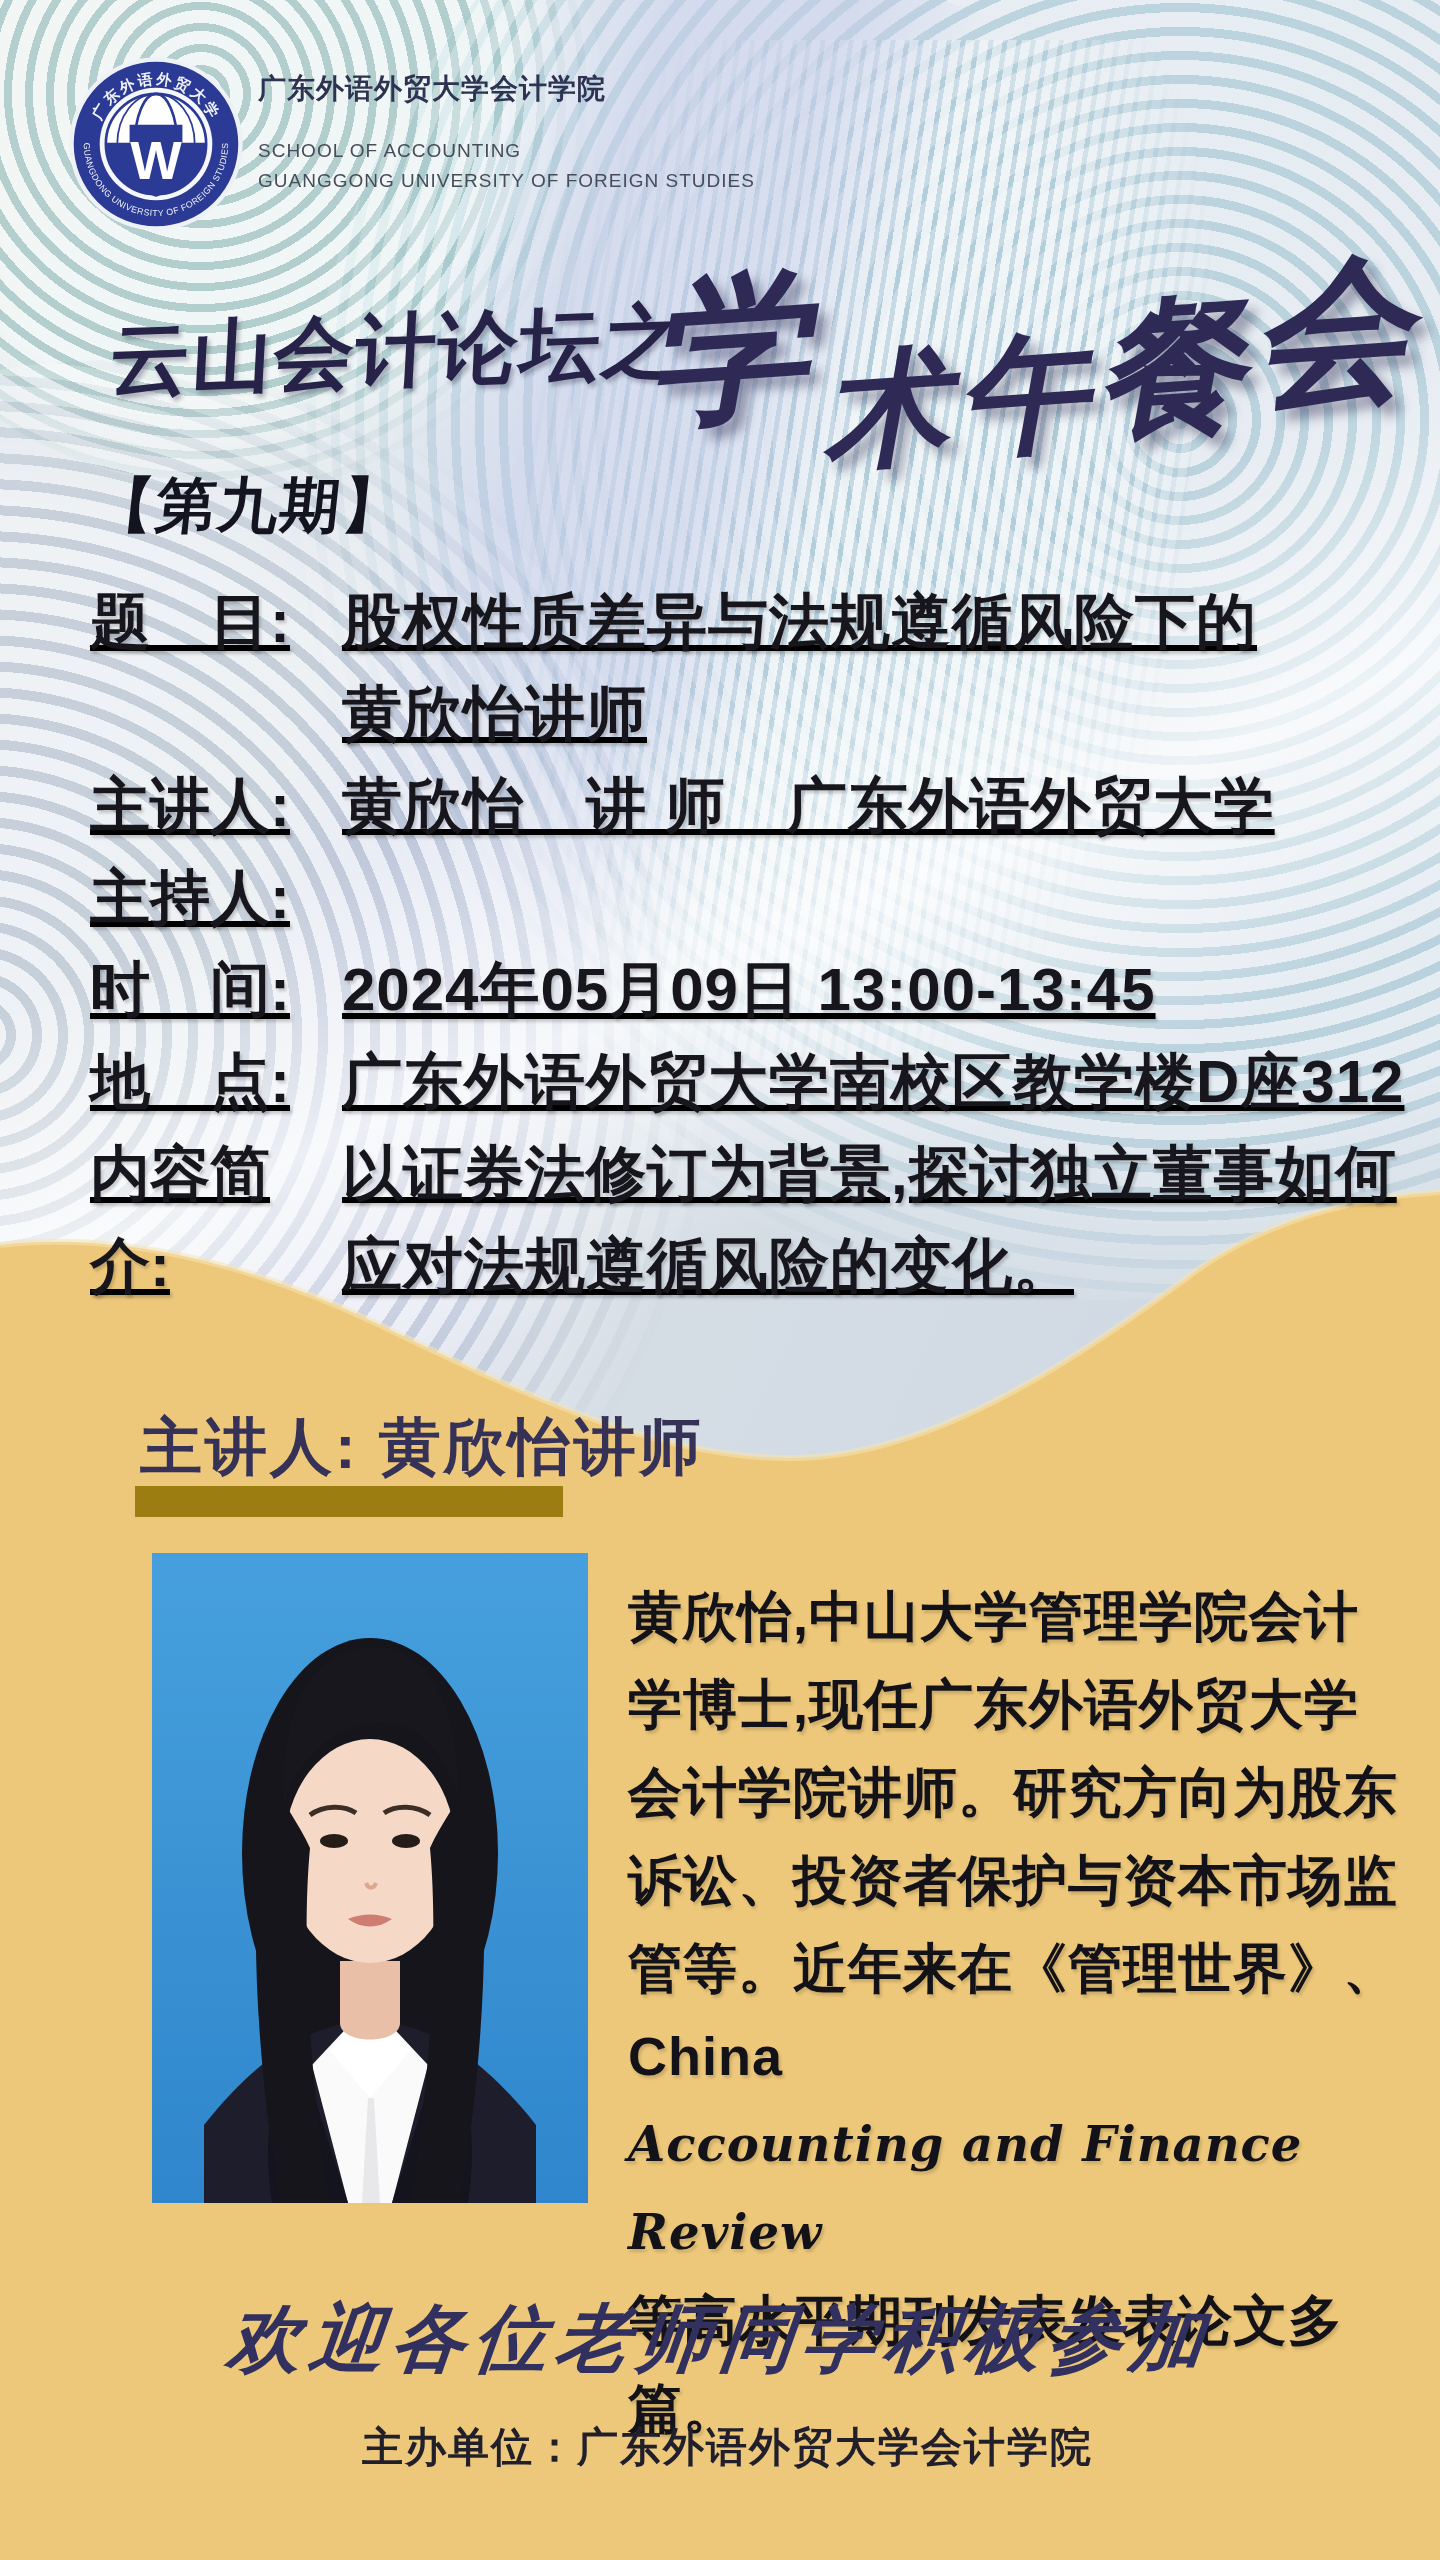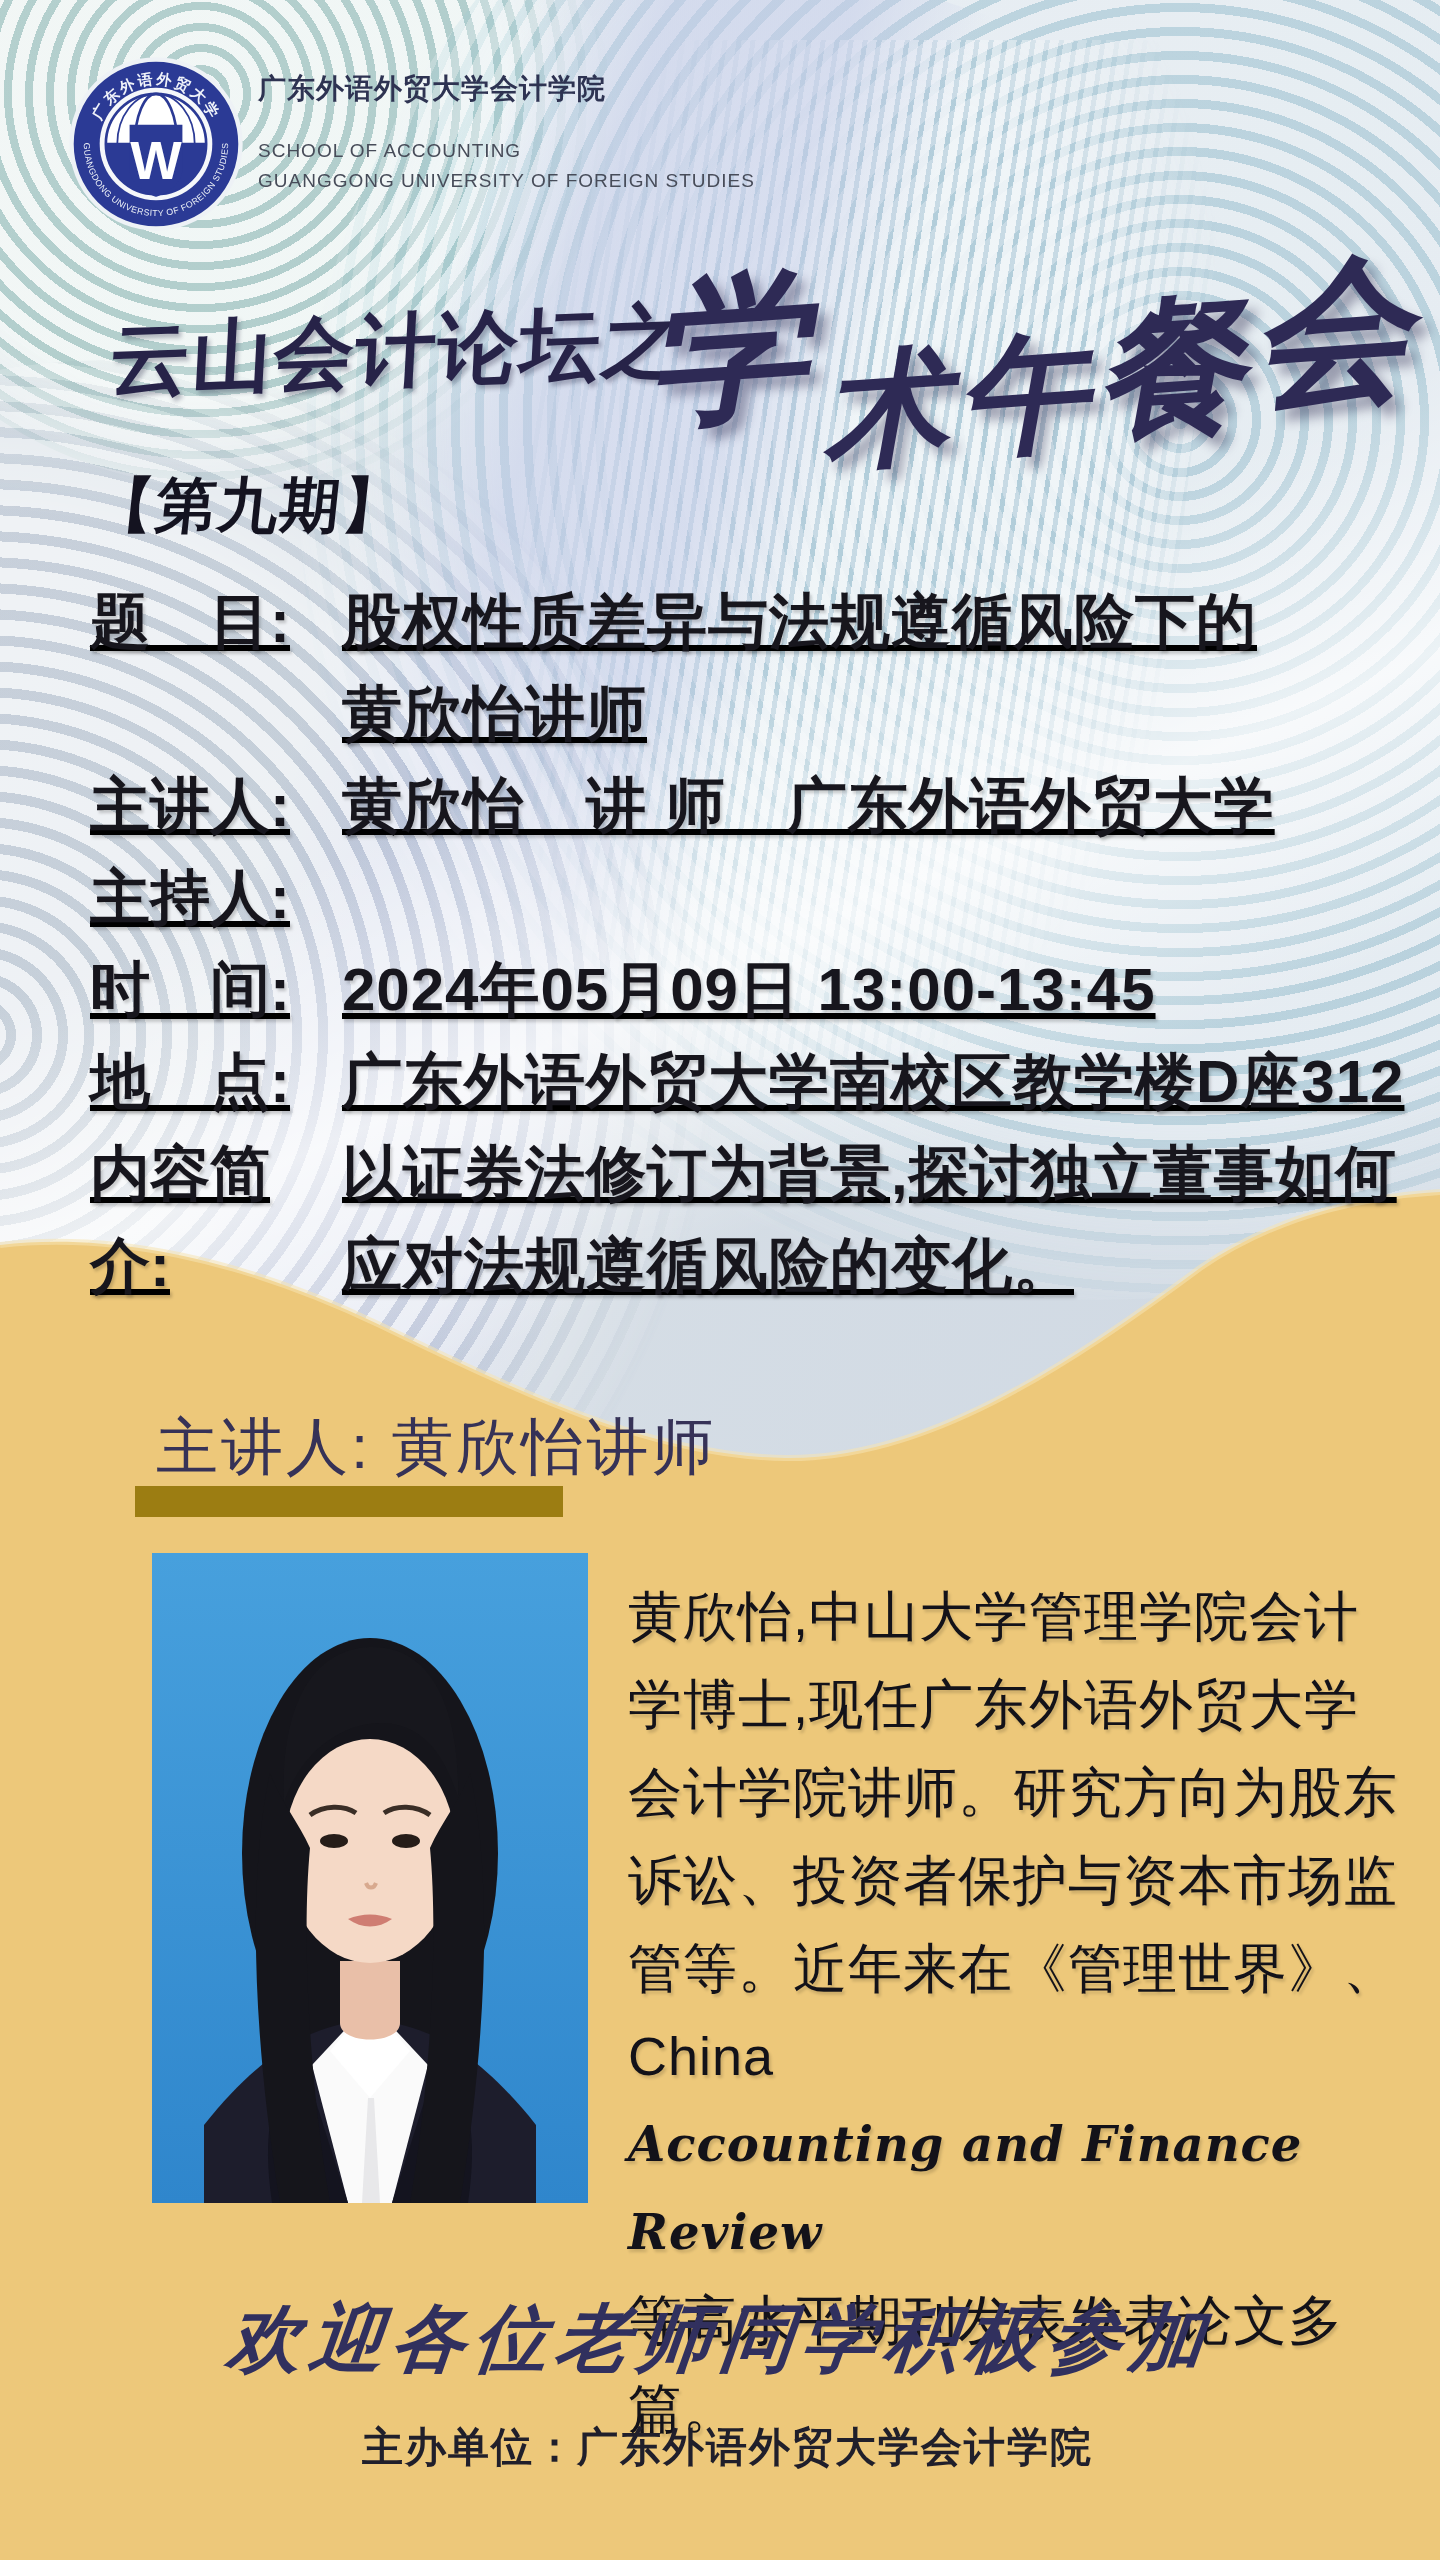--- a/index.html
+++ b/index.html
@@ -48,26 +48,26 @@
   .issue{position:absolute;left:94px;top:466px;font-family:"Liberation Serif",serif;font-weight:900;
     font-size:60px;color:#141320;transform:skewX(-6deg);letter-spacing:2px;}
   
   .details{position:absolute;left:90px;top:576px;width:1336px;text-decoration:underline;}
   .detail-row{display:flex;align-items:flex-start;}
   .detail-label{flex:0 0 252px;font-size:60px;font-weight:900;color:#17161d;line-height:92px;
     text-shadow:2px 3px 3px rgba(0,0,0,.18);}
   .detail-value{font-size:60px;font-weight:900;color:#17161d;line-height:92px;white-space:pre-line;
     letter-spacing:1px;text-shadow:2px 3px 3px rgba(0,0,0,.18);}
   
-  .speaker-heading{position:absolute;left:156px;top:1405px;font-size:62px;font-weight:400;
+  .speaker-heading{position:absolute;left:140px;top:1405px;font-size:62px;font-weight:700;
     color:#363257;letter-spacing:3px;}
   .heading-bar{position:absolute;left:135px;top:1486px;width:428px;height:31px;background:#9c7d12;}
   .photo{position:absolute;left:152px;top:1553px;width:436px;height:650px;display:block;}
   .bio{position:absolute;left:628px;top:1572px;width:805px;}
-  .bio-line{font-size:54px;font-weight:400;color:#131219;line-height:88px;letter-spacing:1px;
+  .bio-line{font-size:54px;font-weight:700;color:#131219;line-height:88px;letter-spacing:1px;
     text-shadow:2px 3px 3px rgba(0,0,0,.15);}
   .bio-line.latin{font-family:"DejaVu Serif",serif;font-style:italic;font-weight:700;font-size:48px;}
   
   .welcome{position:absolute;left:0;right:0;top:2290px;text-align:center;
     font-family:"DejaVu Serif",serif;font-style:italic;font-weight:900;font-size:74px;
     color:#31305e;letter-spacing:8px;transform:skewX(-6deg);}
   .organizer{position:absolute;left:0;right:0;top:2420px;text-align:center;
     font-family:"Liberation Serif",serif;font-weight:700;font-size:41px;color:#201f2b;letter-spacing:2px;padding-left:15px;}
 </style>
 </head>

